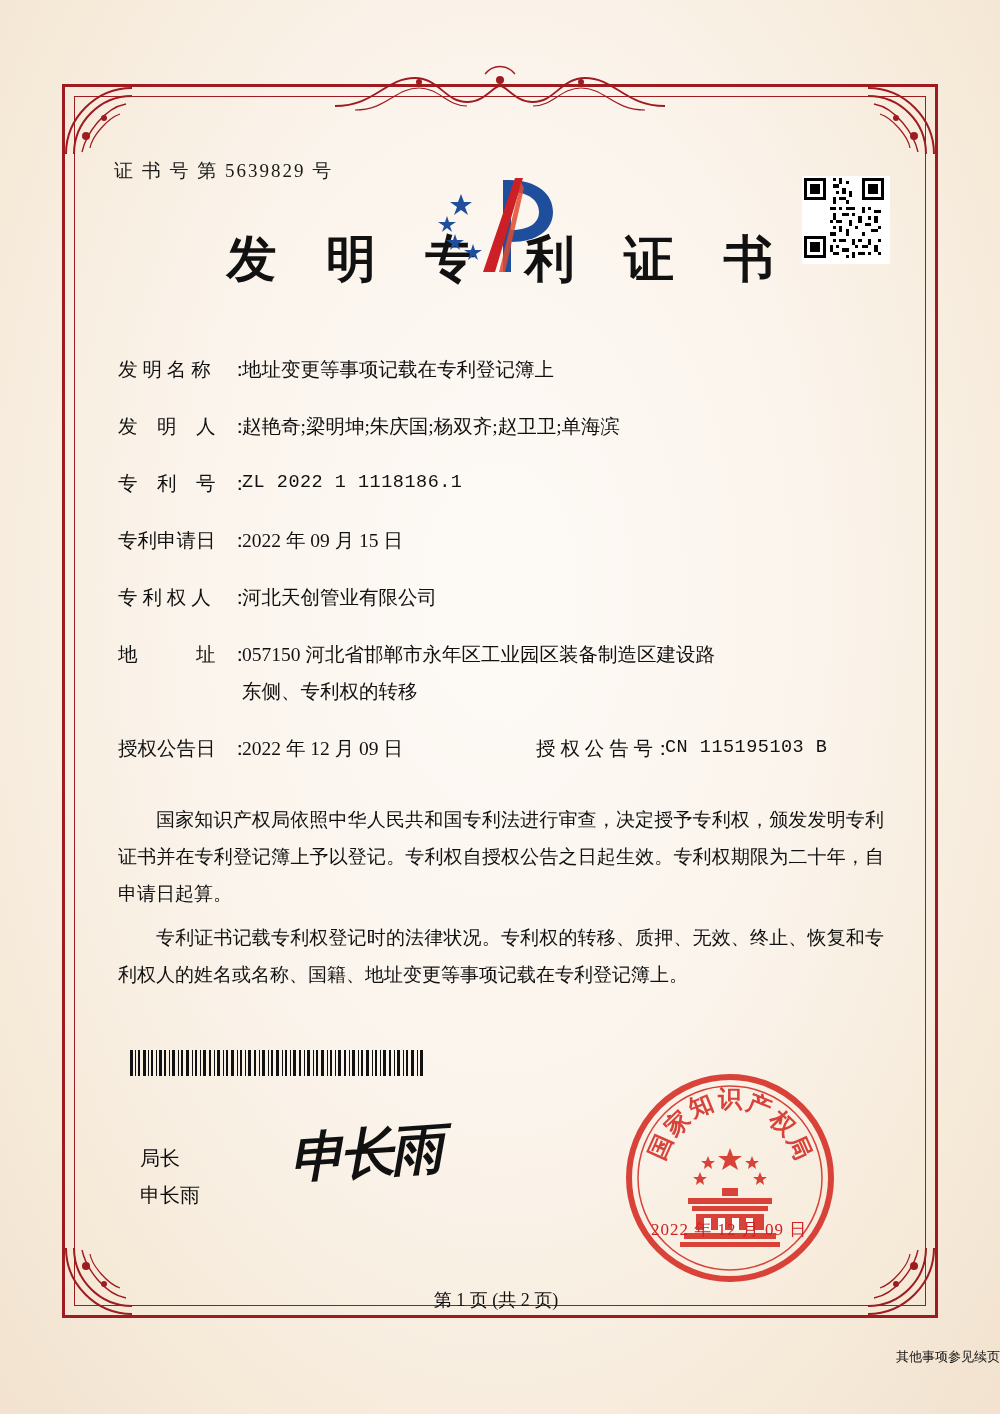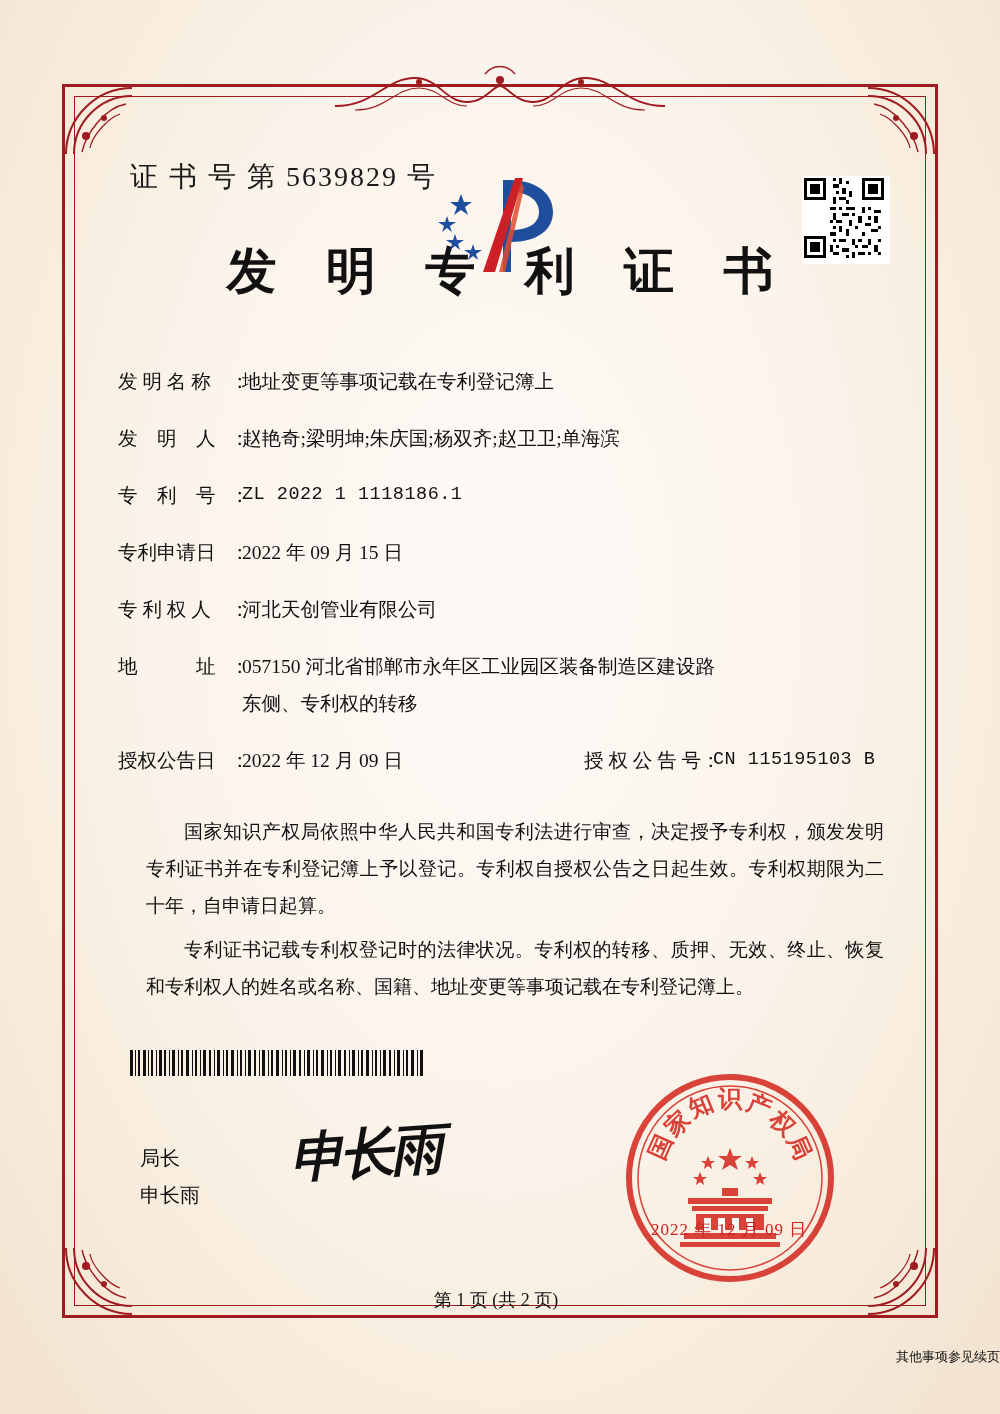--- a/index.html
+++ b/index.html
@@ -67,25 +67,25 @@
   }
 
   
   .content{
     position:absolute;
     left:110px;right:110px;top:120px;
     z-index:5;
   }
 
   .cert-no{
-    font-size:28px;
+    font-size:19px;
     color:#1a1a1a;
     letter-spacing:2px;
     margin-top:38px;
-    margin-left:20px;
+    margin-left:4px;
   }
 
   
   .logo{
     position:absolute;
     left:50%;top:52px;transform:translateX(-50%);
     width:150px;height:105px;
   }
 
   
@@ -124,34 +124,34 @@
   .f-label{
     width:112px;
     flex:0 0 112px;
     letter-spacing:0px;
     white-space:nowrap;
   }
   .f-colon{width:12px;flex:0 0 12px;}
   .f-value{flex:1 1 auto;}
   .f-value .cont{display:block;}
 
-  .field.inline2{margin-bottom:18px;gap:48px;}
+  .field.inline2{margin-bottom:18px;}
   .inline2 .left{display:flex;flex:0 0 400px;}
   .inline2 .right{display:flex;flex:1 1 auto;margin-left:18px;}
   .inline2 .r-label{flex:0 0 auto;white-space:nowrap;}
 
   .mono{font-family:"Liberation Mono","DejaVu Sans Mono",monospace;font-size:18.5px;letter-spacing:0.5px;}
 
   .para{
     margin-top:34px;
     font-size:19px;
     line-height:1.95;
     color:#111;
     text-align:justify;
-    margin-left:36px;
+    margin-left:8px;
     margin-right:6px;
   }
   .para p{margin:0 0 6px 0;text-indent:2em;}
 
   
   .barcode{
     position:absolute;
     left:130px;top:1050px;
     width:300px;height:26px;
     z-index:6;

